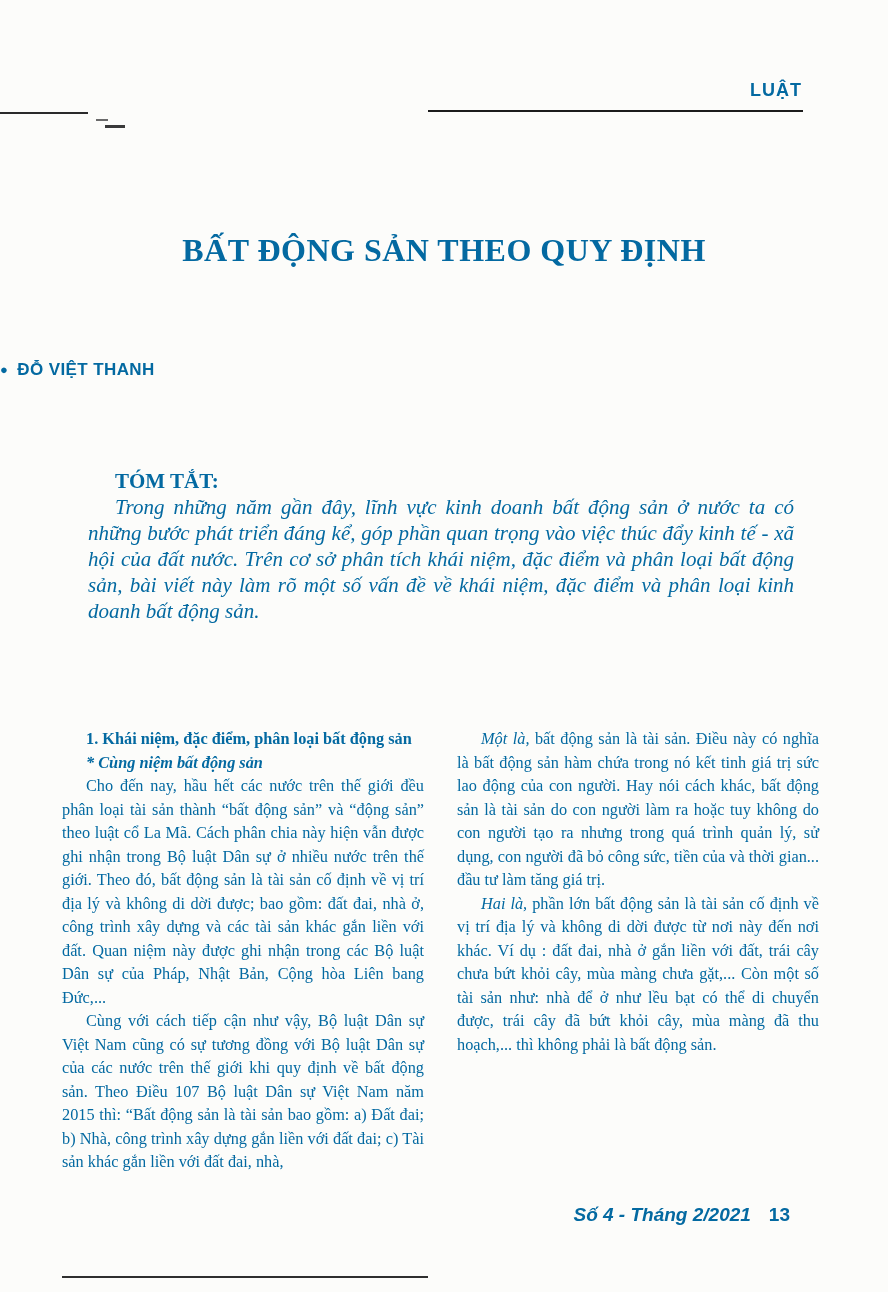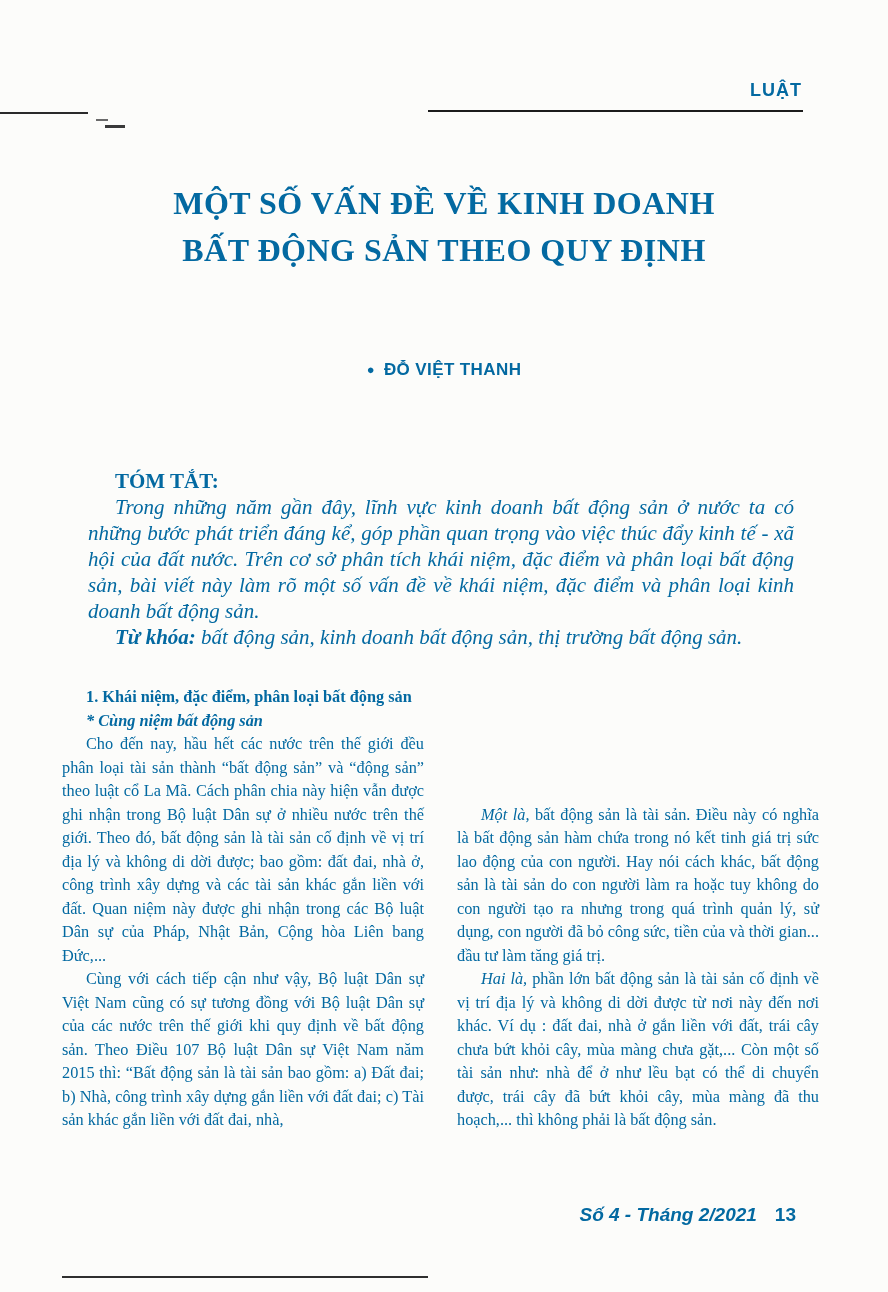--- a/index.html
+++ b/index.html
@@ -43,55 +43,55 @@
   .article-title {
     position: absolute; top: 180px; left: 0; width: 100%;
     text-align: center;
     font-weight: bold; font-size: 32px; line-height: 47px;
     letter-spacing: 0.5px;
   }
 
   
   .author-line {
     position: absolute; top: 360px; left: 0; width: 100%;
-    text-align: center;
+    text-align: left;
     font-family: "Liberation Sans", sans-serif;
     font-weight: bold; font-size: 17px; letter-spacing: 0.4px;
   }
   .author-line .bullet { font-size: 13px; margin-right: 9px; vertical-align: 1px; }
 
   
   .abstract {
     position: absolute; top: 468px; left: 88px; width: 706px;
     font-size: 21px; line-height: 26px;
   }
   .abstract-label { font-weight: bold; text-indent: 27px; }
   .abstract-body { font-style: italic; text-align: justify; text-indent: 27px; }
   .keywords-line { font-style: italic; text-align: justify; text-indent: 27px; }
   .keywords-label { font-weight: bold; }
 
   
   .columns {
-    position: absolute; top: 685px; left: 62px; width: 758px;
-    display: flex; gap: 33px; align-items: flex-end;
+    position: absolute; top: 727px; left: 62px; width: 758px;
+    display: flex; gap: 33px;
   }
   .col {
     width: 362px;
     font-size: 16.3px; line-height: 23.5px;
     text-align: justify;
   }
   .col p { margin: 0; text-indent: 24px; }
   .col p.no-indent { text-indent: 0; }
   .col-heading { font-weight: bold; }
   .col-subheading { font-weight: bold; font-style: italic; }
   .lead { font-style: italic; }
 
   
   .footer {
-    position: absolute; top: 1204px; right: 92px;
+    position: absolute; top: 1204px; right: 98px;
     font-family: "Liberation Sans", sans-serif;
     font-weight: bold; font-size: 19px;
   }
   .footer .issue { font-style: italic; }
   .footer .page-num { margin-left: 18px; }
   .footer-rule {
     position: absolute; top: 1276px; left: 62px;
     width: 366px; height: 2px; background: #2f2f2f;
   }
 </style>
@@ -100,32 +100,31 @@
 
 <div class="page">
 
   <div class="corner-rule"></div>
   <div class="corner-dash-1"></div>
   <div class="corner-dash-2"></div>
   <div class="journal-label">LUẬT</div>
   <div class="header-rule"></div>
 
   <h1 class="article-title">
-    <span>MỘT SỐ VẤN ĐỀ VỀ KINH DOANH</span><br>
+    <br>
     <span>BẤT ĐỘNG SẢN THEO QUY ĐỊNH</span><br>
   </h1>
 
   <div class="author-line">
     <span class="bullet">●</span><span>ĐỖ VIỆT THANH</span>
   </div>
 
   <div class="abstract">
     <p class="abstract-label">TÓM TẮT:</p>
     <p class="abstract-body">Trong những năm gần đây, lĩnh vực kinh doanh bất động sản ở nước ta có những bước phát triển đáng kể, góp phần quan trọng vào việc thúc đẩy kinh tế - xã hội của đất nước. Trên cơ sở phân tích khái niệm, đặc điểm và phân loại bất động sản, bài viết này làm rõ một số vấn đề về khái niệm, đặc điểm và phân loại kinh doanh bất động sản.</p>
-    <p class="keywords-line"><span class="keywords-label">Từ khóa:</span><span> bất động sản, kinh doanh bất động sản, thị trường bất động sản.</span></p>
   </div>
 
   <div class="columns">
 
     <div class="col">
       <p class="col-heading">1. Khái niệm, đặc điểm, phân loại bất động sản</p>
       <p class="col-subheading">* Cùng niệm bất động sản</p>
       <p>Cho đến nay, hầu hết các nước trên thế giới đều phân loại tài sản thành “bất động sản” và “động sản” theo luật cổ La Mã. Cách phân chia này hiện vẫn được ghi nhận trong Bộ luật Dân sự ở nhiều nước trên thế giới. Theo đó, bất động sản là tài sản cố định về vị trí địa lý và không di dời được; bao gồm: đất đai, nhà ở, công trình xây dựng và các tài sản khác gắn liền với đất. Quan niệm này được ghi nhận trong các Bộ luật Dân sự của Pháp, Nhật Bản, Cộng hòa Liên bang Đức,...</p>
       <p>Cùng với cách tiếp cận như vậy, Bộ luật Dân sự Việt Nam cũng có sự tương đồng với Bộ luật Dân sự của các nước trên thế giới khi quy định về bất động sản. Theo Điều 107 Bộ luật Dân sự Việt Nam năm 2015 thì: “Bất động sản là tài sản bao gồm: a) Đất đai; b) Nhà, công trình xây dựng gắn liền với đất đai; c) Tài sản khác gắn liền với đất đai, nhà,</p>
     </div>

